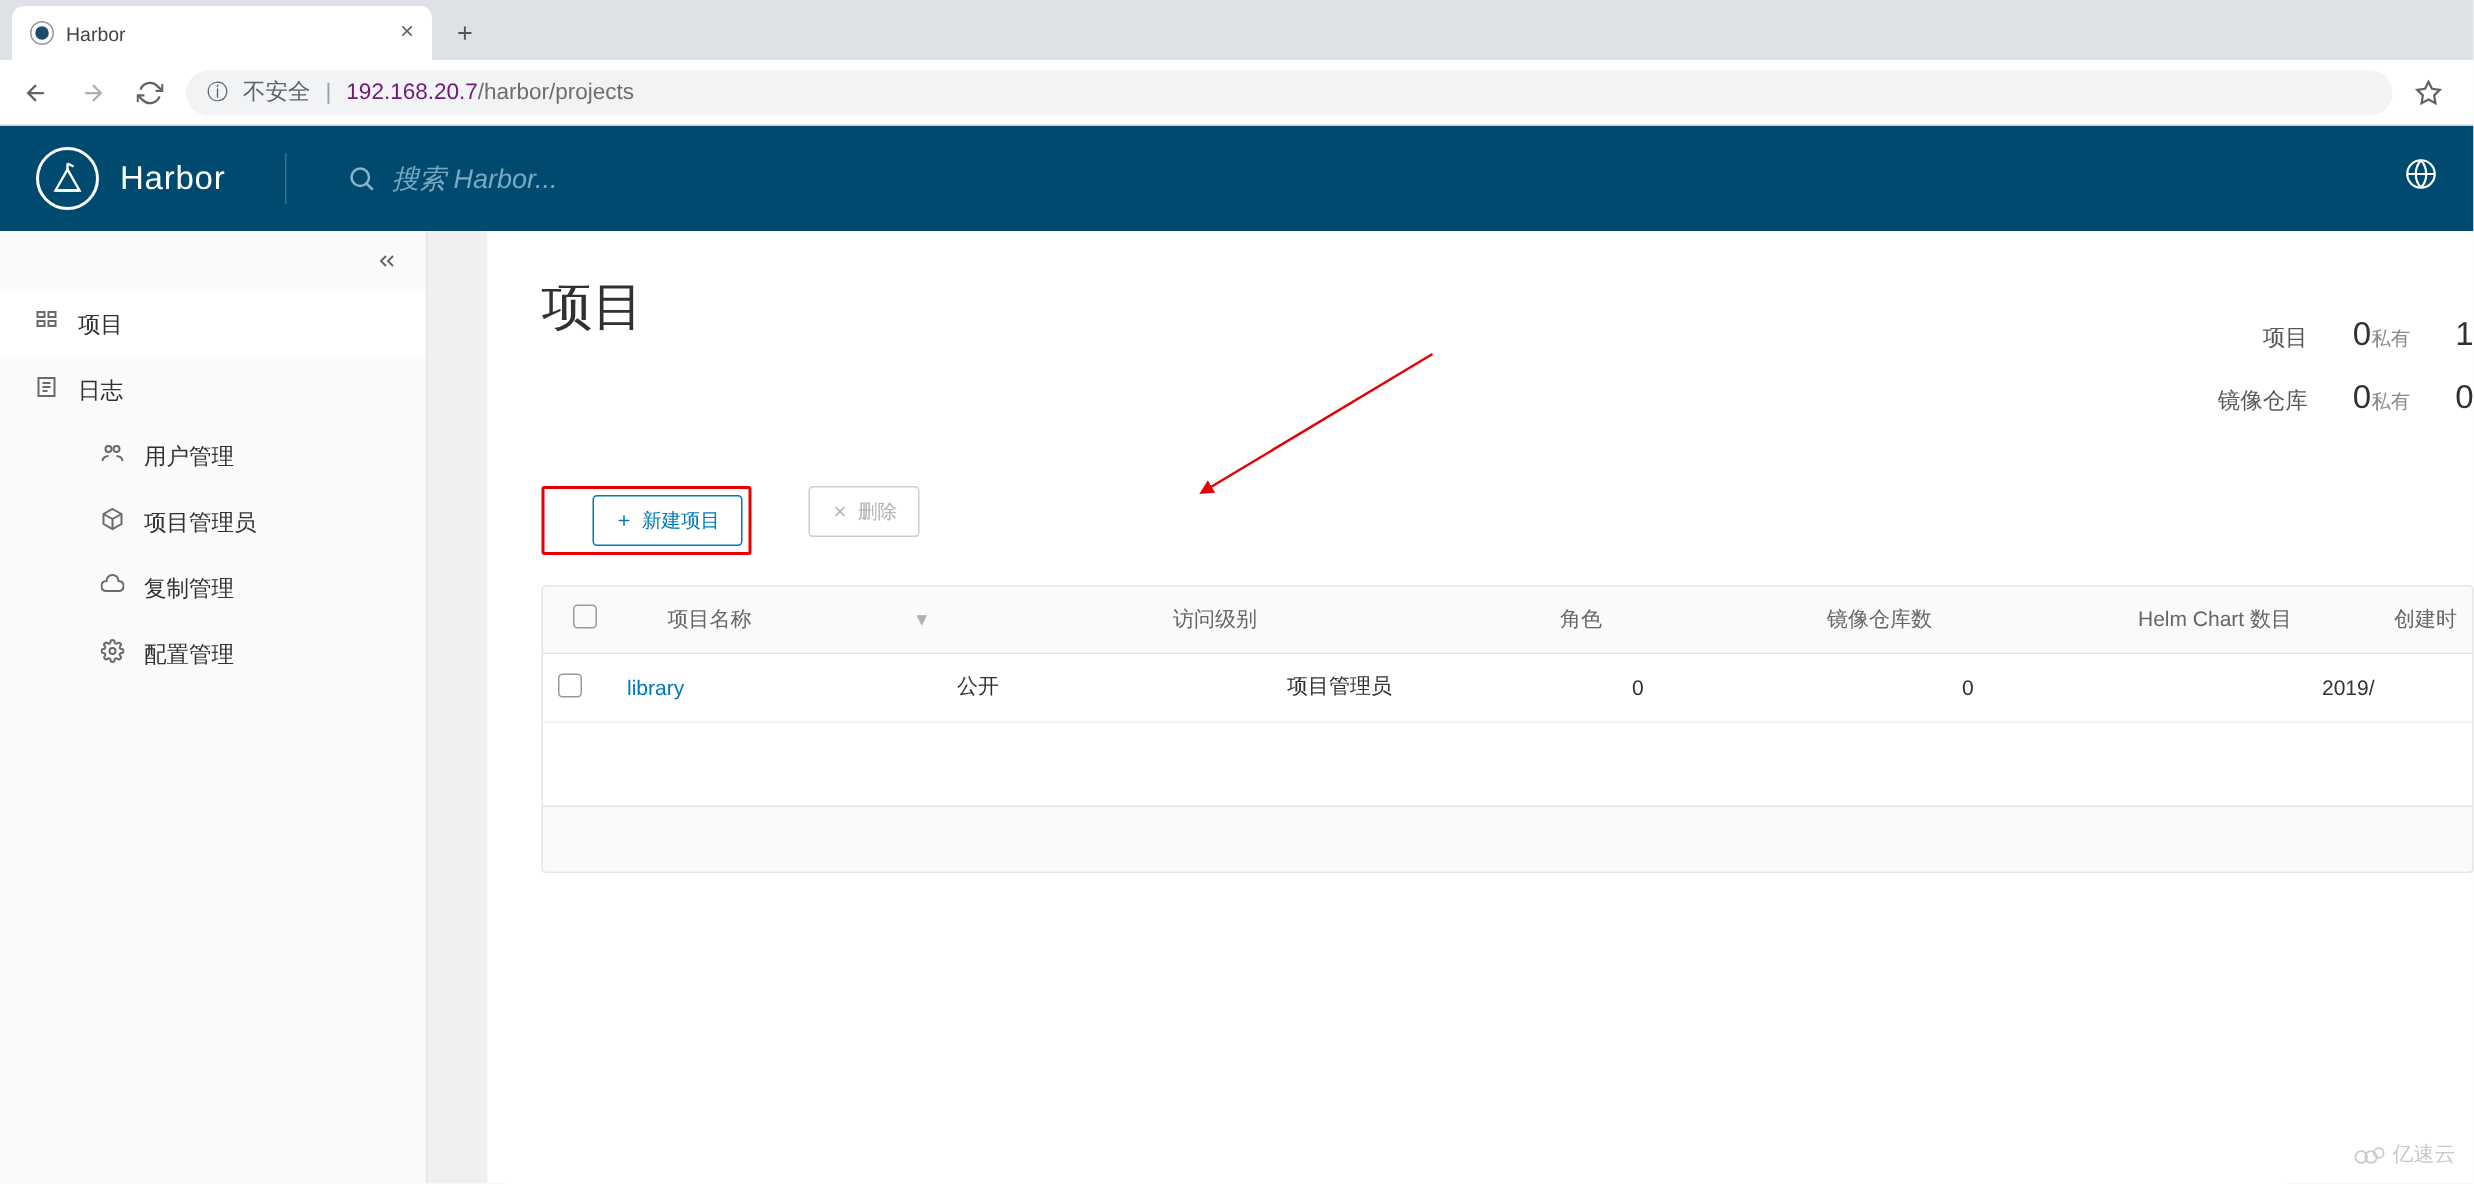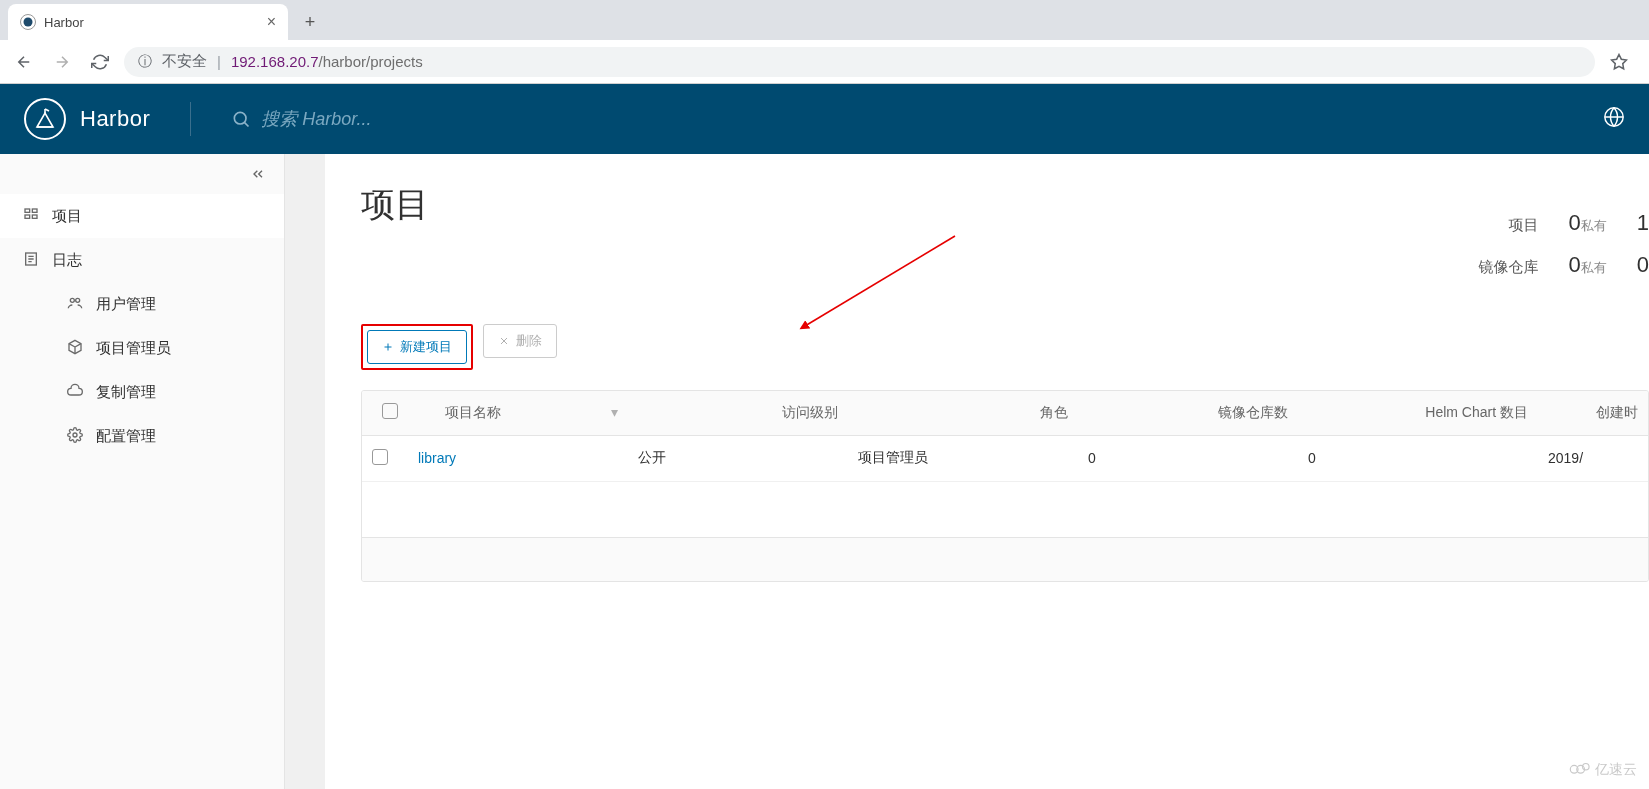--- a/index.html
+++ b/index.html
@@ -50,41 +50,41 @@
   
   .main { flex:1; background:#ffffff; padding: 28px 0 0 36px; position:relative; overflow:hidden; }
   .page-title { font-size:34px; font-weight:400; color:#313131; margin-bottom:8px; }
 
   .summary { position:absolute; right:0; top:56px; display:flex; flex-direction:column; gap:16px; align-items:flex-end; }
   .summary-row { display:flex; align-items:baseline; gap:30px; font-size:15px; color:#585858; padding-right:0; }
   .big-num { font-size:22px; font-weight:400; color:#313131; }
   .small-lbl { font-size:13px; color:#8a8a8a; }
 
   .action-row { display:flex; gap:10px; margin-top:96px; }
-  .btn { height:34px; display:inline-flex; align-items:center; gap:6px; padding: 0 14px; border:1px solid; border-radius:3px; font-size:13px; cursor:pointer; background:#fff; }
+  .btn { height:34px; display:inline-flex; align-items:center; gap:6px; padding: 0 14px; border:1px solid; border-radius:3px; font-size:13px; cursor:pointer; background:#fff;margin-left:28px; }
   .btn-primary-outline { border-color:#0079b8; color:#0079b8; }
   .btn-disabled { border-color:#cccccc; color:#b0b0b0; cursor:not-allowed; }
   .highlight-box { border:2px solid #e60000; padding:4px; display:inline-flex; border-radius:2px; }
 
   
   .arrow-annot { position:absolute; left:460px; top:72px; pointer-events:none; }
 
   
   .table-wrap { margin-top:20px; border:1px solid #e4e4e4; border-radius:3px; overflow:hidden; }
   table { width:100%; border-collapse:collapse; font-size:14px; }
   thead th { text-align:right; font-weight:400; color:#666; background:#fafafa; border-bottom:1px solid #e4e4e4; height:44px; padding: 0 10px; }
   tbody td { height:46px; padding: 0 10px; border-bottom:1px solid #f0f0f0; }
   .chk { width:16px; height:16px; border:1px solid #999; border-radius:3px; display:inline-block; }
   .filter-icon { color:#b0b0b0; margin-left:110px; }
   .link { color:#0079b8; }
 
   .table-footer { height:44px; background:#fafafa; border-top:1px solid #e4e4e4; }
 
   
-  .watermark { position:absolute; right:12px; bottom:10px; color:#c9c9c9; font-size:14px; display:flex; gap:4px; }
+  .watermark { position:absolute; right:12px; bottom:10px; color:#c9c9c9; font-size:14px; display:flex; align-items:center; gap:4px; }
 
 </style>
 </head>
 <body>
 
 <div class="browser-chrome">
   <div class="tab-strip">
     <div class="tab">
       <span class="favicon">
         <svg width="10" height="10" viewBox="0 0 10 10">

